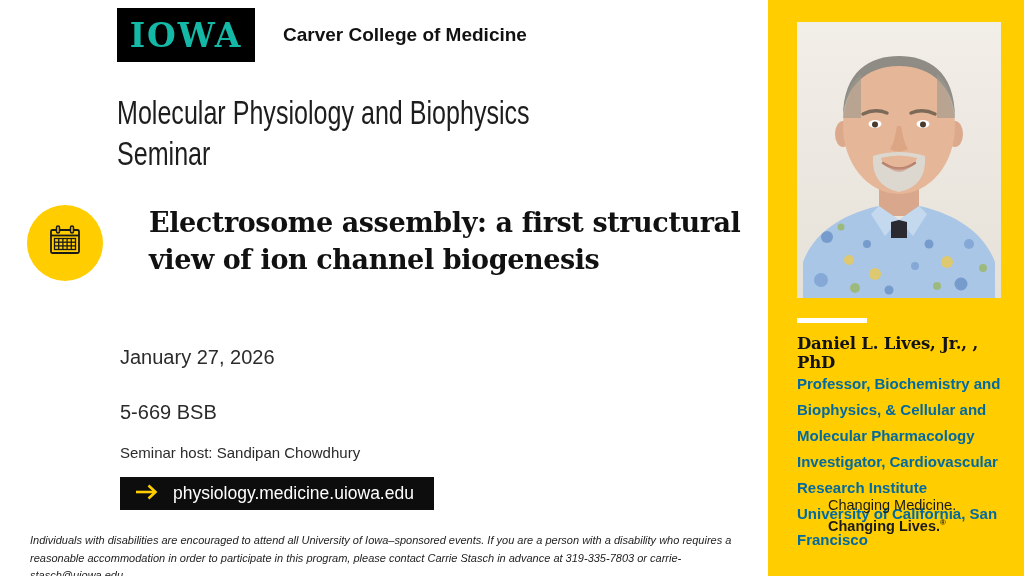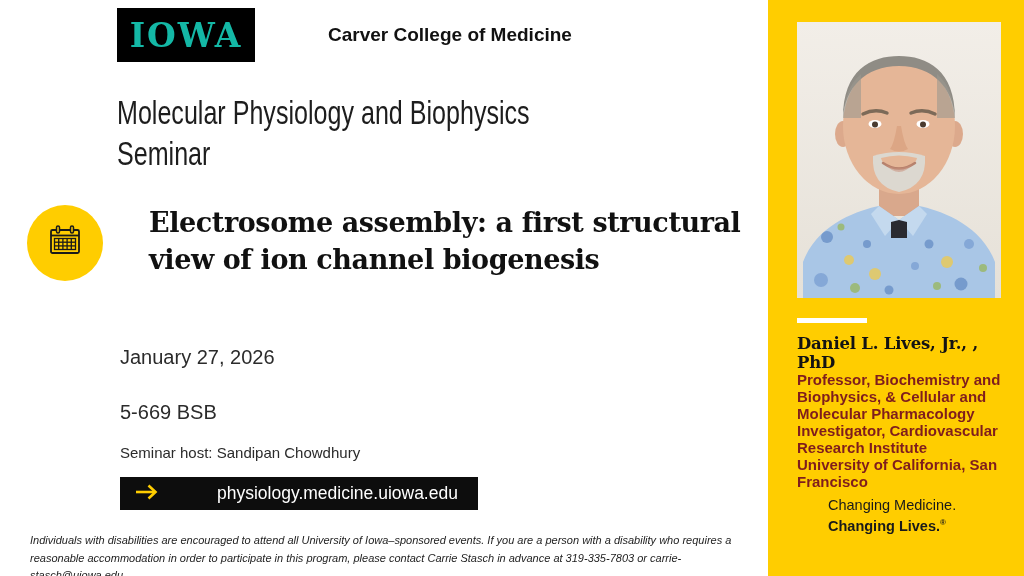--- a/index.html
+++ b/index.html
@@ -11,21 +11,21 @@
   .logo-box {
     position: absolute; left: 117px; top: 8px; width: 138px; height: 54px;
     background: #000000; display: flex; align-items: center; justify-content: center;
   }
   .logo-text {
     font-family: "DejaVu Serif", serif; font-weight: 700; font-size: 33px;
     color: #14b8a6; letter-spacing: 2px; transform: scaleY(1.02);
   }
   .college-name {
     position: absolute; left: 283px; top: 24px;
-    font-size: 19px; font-weight: 700; color: #111111; margin-left: 45px;
+    font-size: 19px; font-weight: 700; color: #111111;
   }
 
   
   .series-heading { position: absolute; left: 117px; top: 92px; }
   .series-line {
     display: block; font-size: 33px; font-weight: 400; color: #1d1d1d;
     white-space: nowrap; transform: scaleX(0.76); transform-origin: left top;
     line-height: 41px; letter-spacing: 0px;
   }
 
@@ -45,21 +45,21 @@
   .details { position: absolute; left: 120px; top: 314px; }
   .detail-line { font-size: 20px; color: #2b2b2b; margin-bottom: 15px; margin-top: 32px; }
   .detail-host { font-size: 15px; color: #2b2b2b; margin-top: 20px; }
 
   
   .link-button {
     position: absolute; left: 120px; top: 477px; height: 33px;
     background: #0d0d0d; border: none; cursor: pointer;
     display: inline-flex; align-items: center; gap: 13px; padding: 0 20px 0 14px;
   }
-  .link-button .url-text { color: #ffffff; font-size: 17.5px; font-family: "Liberation Sans", sans-serif; margin-left: 44px; }
+  .link-button .url-text { color: #ffffff; font-size: 17.5px; font-family: "Liberation Sans", sans-serif; }
 
   
   .footer-disclaimer {
     position: absolute; left: 30px; top: 532px; width: 722px;
     font-size: 11px; font-style: italic; color: #222222; line-height: 1.6;
   }
 
   
   .sidebar {
     position: absolute; left: 768px; top: 0; width: 256px; height: 576px;
@@ -73,21 +73,21 @@
     position: absolute; left: 29px; top: 318px; width: 70px; height: 5px;
     background: #ffffff;
   }
   .speaker-name {
     position: absolute; left: 29px; top: 334px; width: 220px;
     font-family: "DejaVu Serif", serif; font-weight: 700; font-size: 16.5px;
     color: #131313; letter-spacing: -0.2px;
   }
   .speaker-affiliation {
     position: absolute; left: 29px; top: 371px; width: 207px;
-    font-size: 15px; font-weight: 700; color: #7f1d1d; line-height: 17px;
+    font-size: 15px; font-weight: 700; color: #0369a1; line-height: 26px;
   }
   .speaker-affiliation p { margin: 0; }
   .tagline { position: absolute; left: 60px; top: 497px; font-size: 14.5px; line-height: 17px; color: #1a1a1a; }
   .tagline .t2 { font-weight: 700; }
   .tagline sup { font-size: 8px; vertical-align: super; }
 </style>
 </head>
 <body>
 
 <div class="page">

